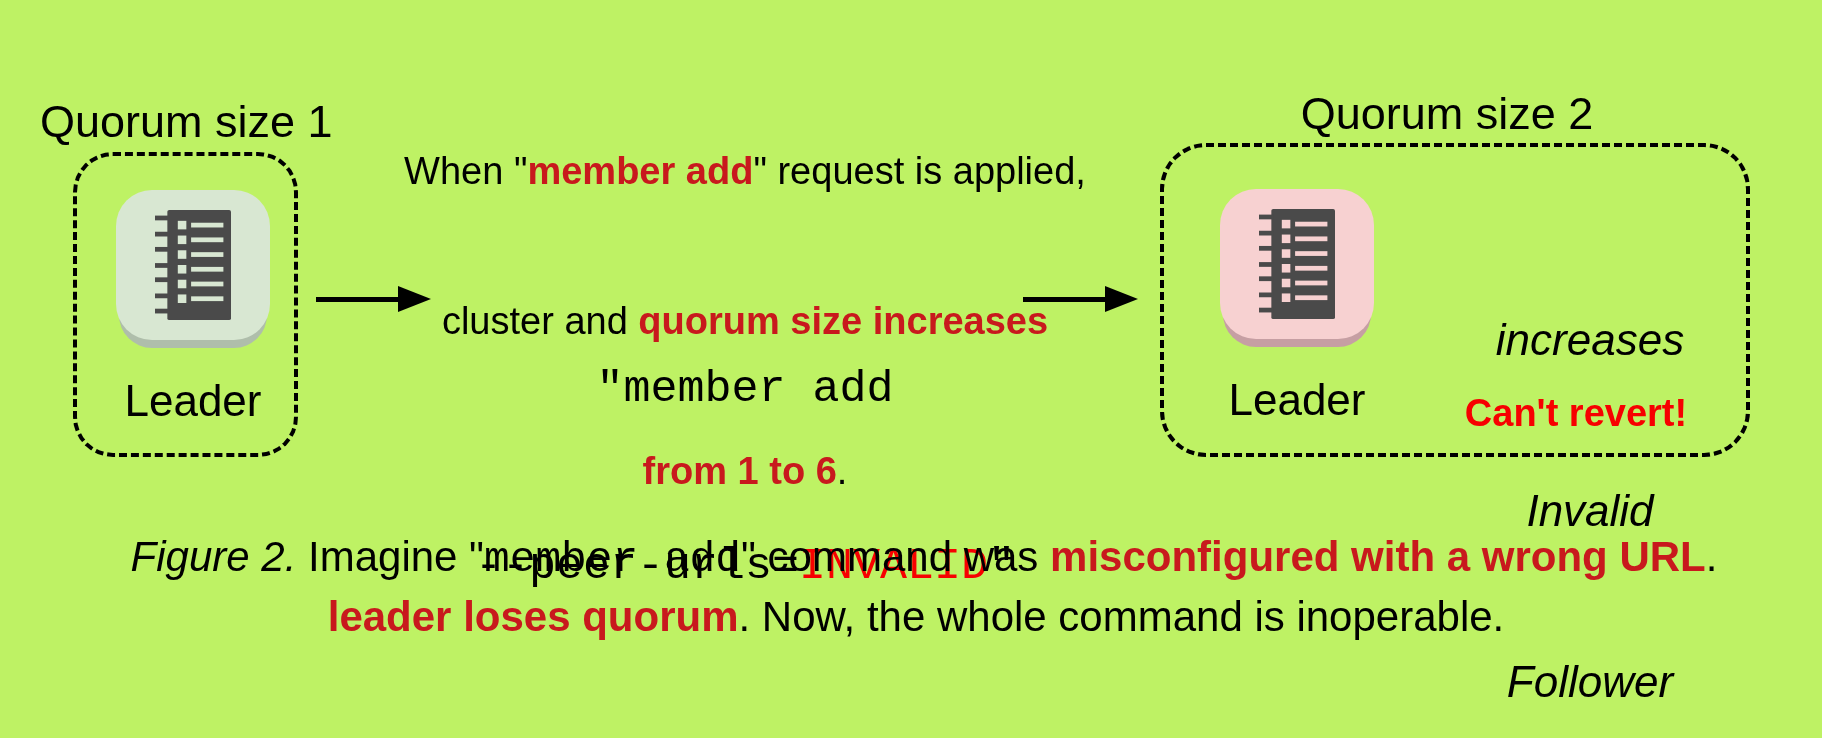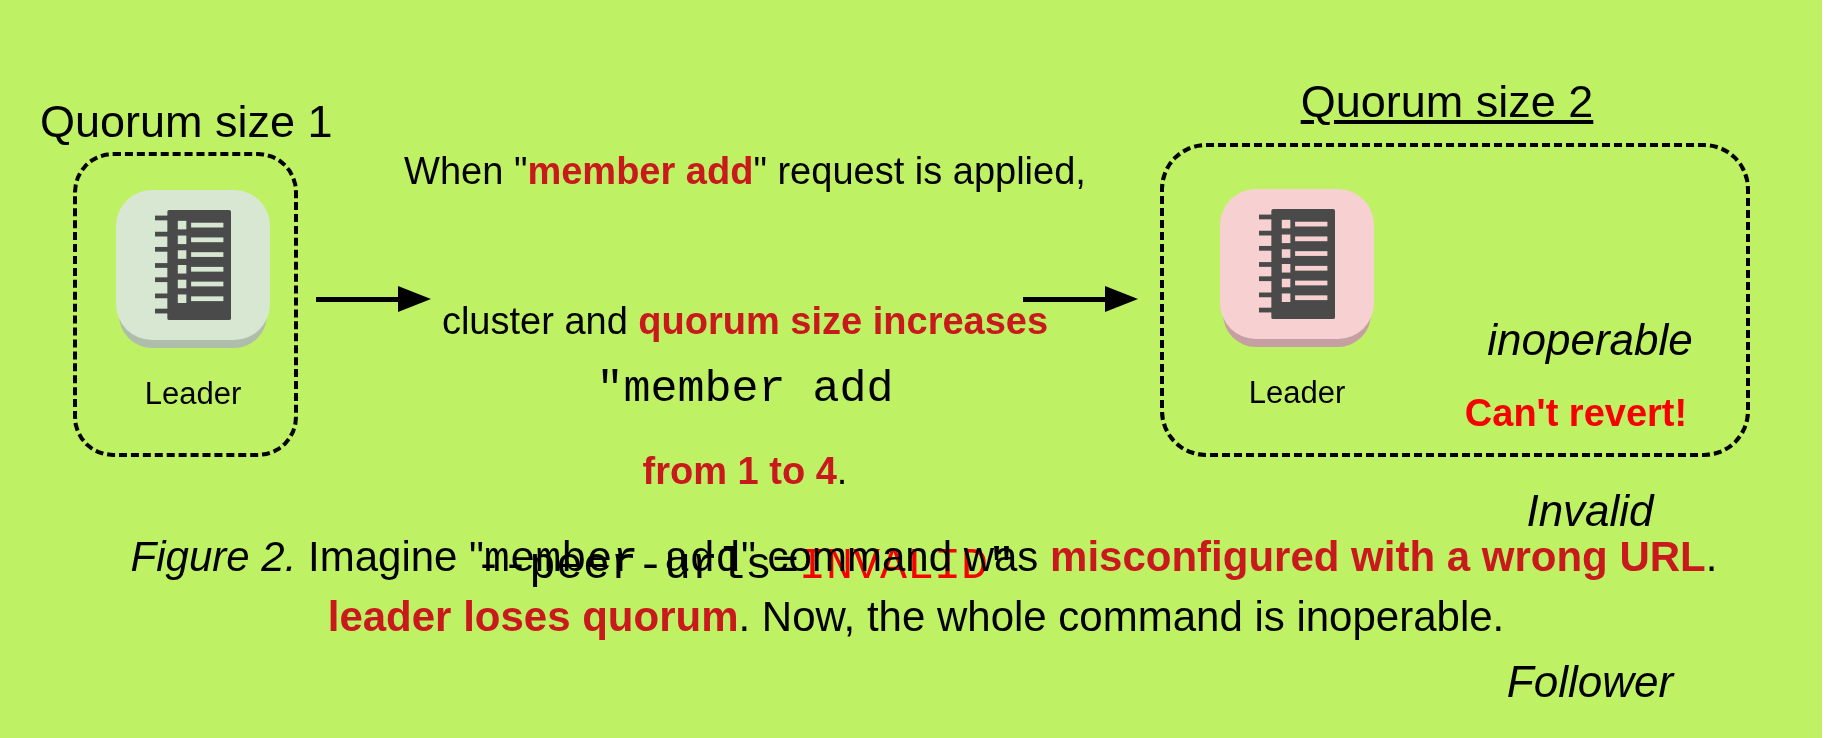--- a/index.html
+++ b/index.html
@@ -3,39 +3,39 @@
 <meta charset="utf-8">
 <style>
   html,body{margin:0;padding:0;background:#fff;}
   .stage{
     position:relative;width:1822px;height:738px;background:#bef264;
     font-family:"Liberation Sans",sans-serif;color:#000;overflow:hidden;
   }
   
   .group-title{position:absolute;font-size:45px;text-align:center;white-space:pre;}
   .group-title.left{left:40px;width:290px;top:96px;}
-  .group-title.right{left:1157px;width:580px;top:76px;text-decoration:underline;}
+  .group-title.right{left:1157px;width:580px;top:88px;}
 
   
   .cluster-box{position:absolute;border:4px dashed #000;}
   .cluster-box.left{left:73px;top:152px;width:217px;height:297px;border-radius:40px;}
   .cluster-box.right{left:1160px;top:143px;width:582px;height:306px;border-radius:46px;}
 
   
   .node-badge{
     position:absolute;width:154px;height:150px;border-radius:36px;
     display:flex;align-items:center;justify-content:center;
   }
   .node-badge.green{left:39px;top:34px;background:var(--green-bg);box-shadow:0 11px 0 -3px var(--green-shadow);}
   .node-badge.pink{left:56px;top:42px;background:var(--pink-bg);box-shadow:0 11px 0 -3px var(--pink-shadow);}
   .node-badge svg .icon-dark{fill:var(--icon-gray);}
   .node-badge.green svg .icon-rows{fill:var(--green-bg);}
   .node-badge.pink svg .icon-rows{fill:var(--pink-bg);}
 
-  .node-label{position:absolute;font-size:31px;text-align:center;white-space:pre;}
+  .node-label{position:absolute;font-size:44px;text-align:center;white-space:pre;}
   .node-label.left{left:0px;top:220px;width:232px;}
   .node-label.right{left:10px;top:228px;width:246px;}
 
   
   .annotation{position:absolute;left:375px;top:46px;width:740px;text-align:center;
     font-size:38px;line-height:50px;white-space:pre;}
   .red-bold{color:var(--red-bold);font-weight:bold;}
 
   
   .command{position:absolute;left:420px;top:242px;width:650px;text-align:center;
@@ -97,21 +97,21 @@
             <rect x="38" y="91" width="34" height="5"></rect>
         </g>
       </svg>
     </div>
     <div class="node-label left">Leader</div>
   </div>
 
   <div class="annotation">
     <div><span>When "</span><span class="red-bold">member add</span><span>" request is applied,</span></div>
     <div><span>cluster and </span><span class="red-bold">quorum size increases</span></div>
-    <div><span class="red-bold">from 1 to 4</span><span>.</span></div>
+    <div><span class="red-bold">from 1 to 6</span><span>.</span></div>
   </div>
 
   <div class="arrow a1">
     <span class="shaft"></span>
     <span class="head"></span>
   </div>
 
   <div class="command">
     <div>"member add</div>
     <div><span>--peer-urls=</span><span class="mono-red">INVALID</span><span>"</span></div>
@@ -149,21 +149,21 @@
           <rect x="24" y="73.5" width="9" height="9"></rect>
             <rect x="38" y="75.5" width="34" height="5"></rect>
           <rect x="24" y="89" width="9" height="9"></rect>
             <rect x="38" y="91" width="34" height="5"></rect>
         </g>
       </svg>
     </div>
     <div class="node-label right">Leader</div>
 
     <div class="expect">
-      <div>inoperable</div>
+      <div>increases</div>
       <div>Invalid</div>
       <div>Follower</div>
     </div>
     <div class="warning">Can't revert!</div>
   </div>
 
   <div class="caption">
     <div class="cap-line"><span class="cap-italic">Figure 2.</span><span> Imagine "</span><span class="cap-mono">member add</span><span>" command was </span><span class="red-bold">misconfigured with a wrong URL</span><span>.</span></div>
     <div class="cap-line"><span class="red-bold">leader loses quorum</span><span>. Now, the whole command is inoperable.</span></div>
   </div>

